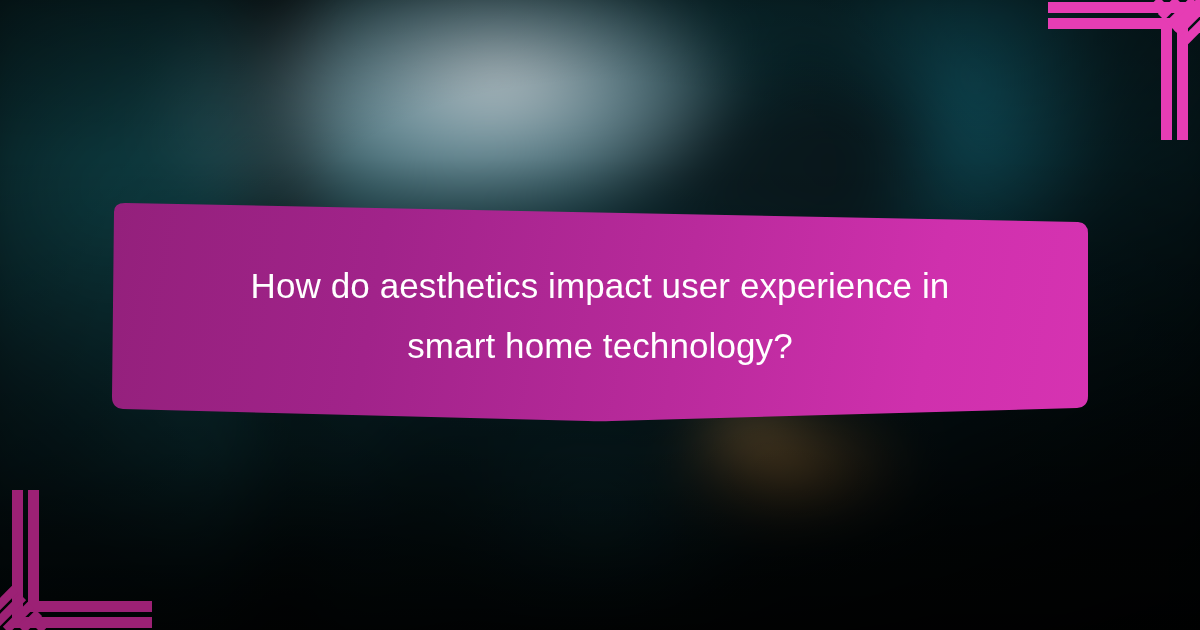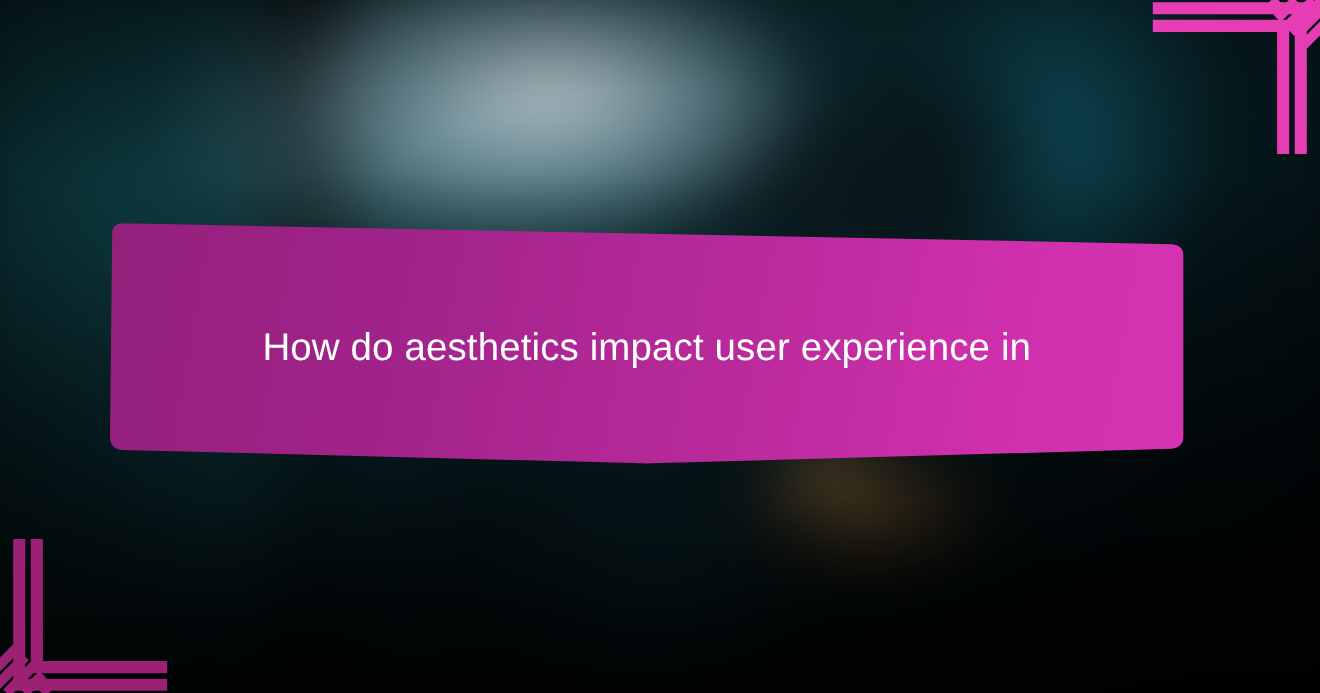--- a/index.html
+++ b/index.html
@@ -51,21 +51,21 @@
 
   
   .corner { position: absolute; width: 160px; height: 140px; }
   .corner-tr { top: 0; right: 0; }
   .corner-bl { bottom: 0; left: 0; transform: rotate(180deg); }
   .corner svg { display: block; width: 100%; height: 100%; }
 
   
   .banner-wrap {
     position: absolute;
-    left: 88px;
+    left: 100px;
     top: 200px;
     width: 1000px;
     height: 228px;
   }
   .banner-shape {
     position: absolute;
     inset: 0;
     background: linear-gradient(100deg, #93207b 0%, #a1238a 28%, #b92a9c 58%, #cf30ad 82%, #d733b2 100%);
     clip-path: path("M 14,12 Q 14,3 25,3 L 978,22 Q 988,23 988,33 L 988,196 Q 988,207 977,208 L 512,221 Q 500,221.5 488,221 L 23,209 Q 12,208 12,197 Z");
   }
@@ -146,16 +146,17 @@
           <line x1="60" y1="62" x2="122" y2="0"></line>
         </g>
       </g>
     </svg>
   </div>
 
   <div class="banner-wrap">
     <div class="banner-shape"></div>
     <div class="banner-text">
       <div class="banner-line">How do aesthetics impact user experience in</div>
+      <div class="banner-line">smart home technology?</div>
     </div>
   </div>
 
 </div>
 
 </body></html>

